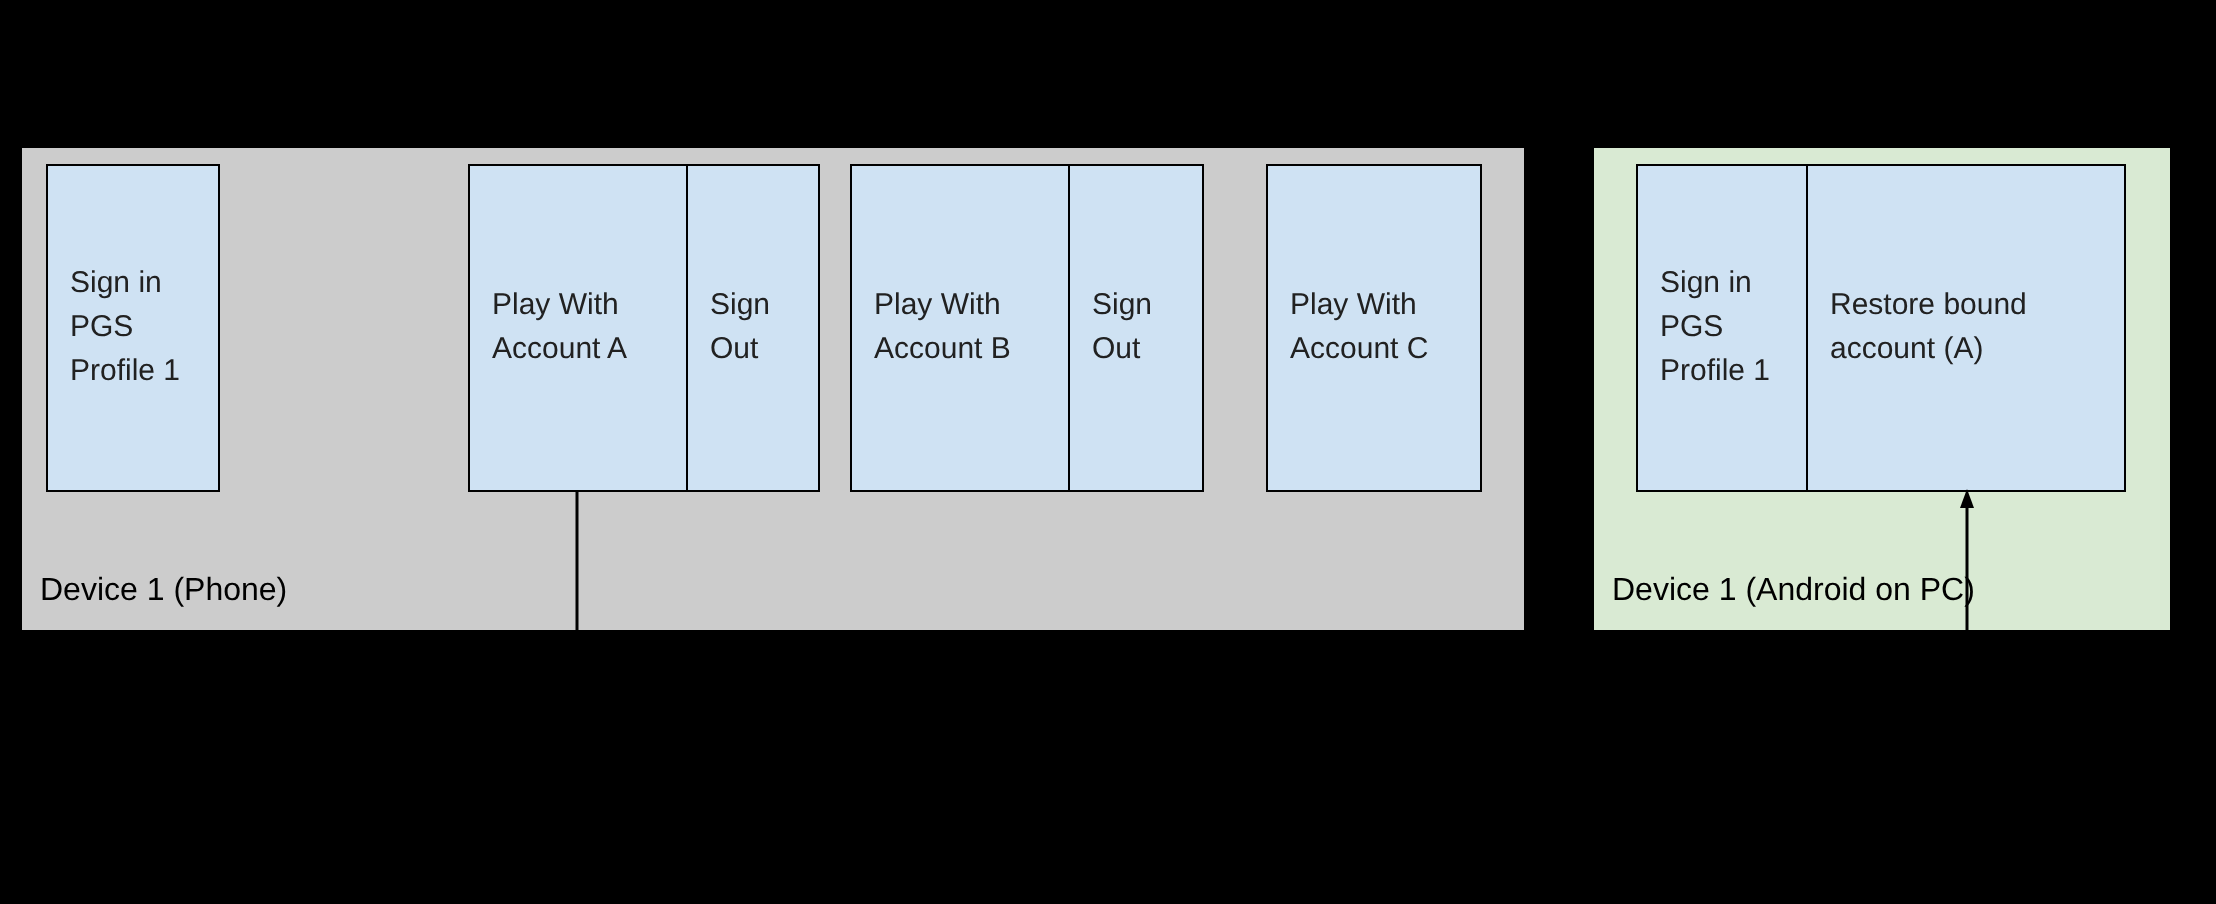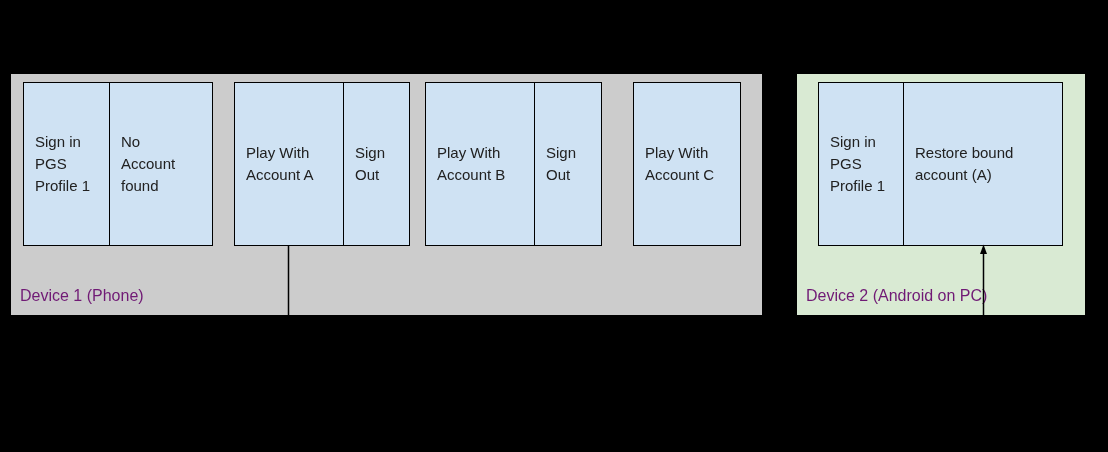--- a/index.html
+++ b/index.html
@@ -29,21 +29,21 @@
     left: 797px;
     width: 288px;
     background: #d9ead3;
   }
   .panel-label {
     position: absolute;
     left: 9px;
     bottom: 9px;
     font-size: 16px;
     line-height: 20px;
-    color: #701a75;
+    color: #000000;
     white-space: nowrap;
   }
   .group {
     position: absolute;
     top: 8px;
     height: 164px;
     display: flex;
   }
   .cell {
     box-sizing: border-box;
@@ -90,23 +90,20 @@
 <body>
 
 <div class="canvas">
 
   <div class="panel device1">
 
     <div class="group g1">
       <div class="cell w87">Sign in
 PGS
 Profile 1</div>
-      <div class="cell w103">No
-Account
-found</div>
     </div>
 
     <div class="group g2">
       <div class="cell w110">Play With
 Account A</div>
       <div class="cell w66">Sign
 Out</div>
     </div>
 
     <div class="group g3">
@@ -127,21 +124,21 @@
   <div class="panel device2">
 
     <div class="group g5">
       <div class="cell w86">Sign in
 PGS
 Profile 1</div>
       <div class="cell w159">Restore bound
 account (A)</div>
     </div>
 
-    <div class="panel-label">Device 2 (Android on PC)</div>
+    <div class="panel-label">Device 1 (Android on PC)</div>
   </div>
 
   <svg class="connector-layer" viewBox="0 0 1108 452" xmlns="http://www.w3.org/2000/svg">
     <line x1="288.5" y1="246" x2="288.5" y2="315" stroke="#000000" stroke-width="1.5"></line>
     <line x1="983.5" y1="251" x2="983.5" y2="315" stroke="#000000" stroke-width="1.5"></line>
     <polygon points="983.5,244.5 980,254 987,254" fill="#000000"></polygon>
   </svg>
 
 </div>
 

